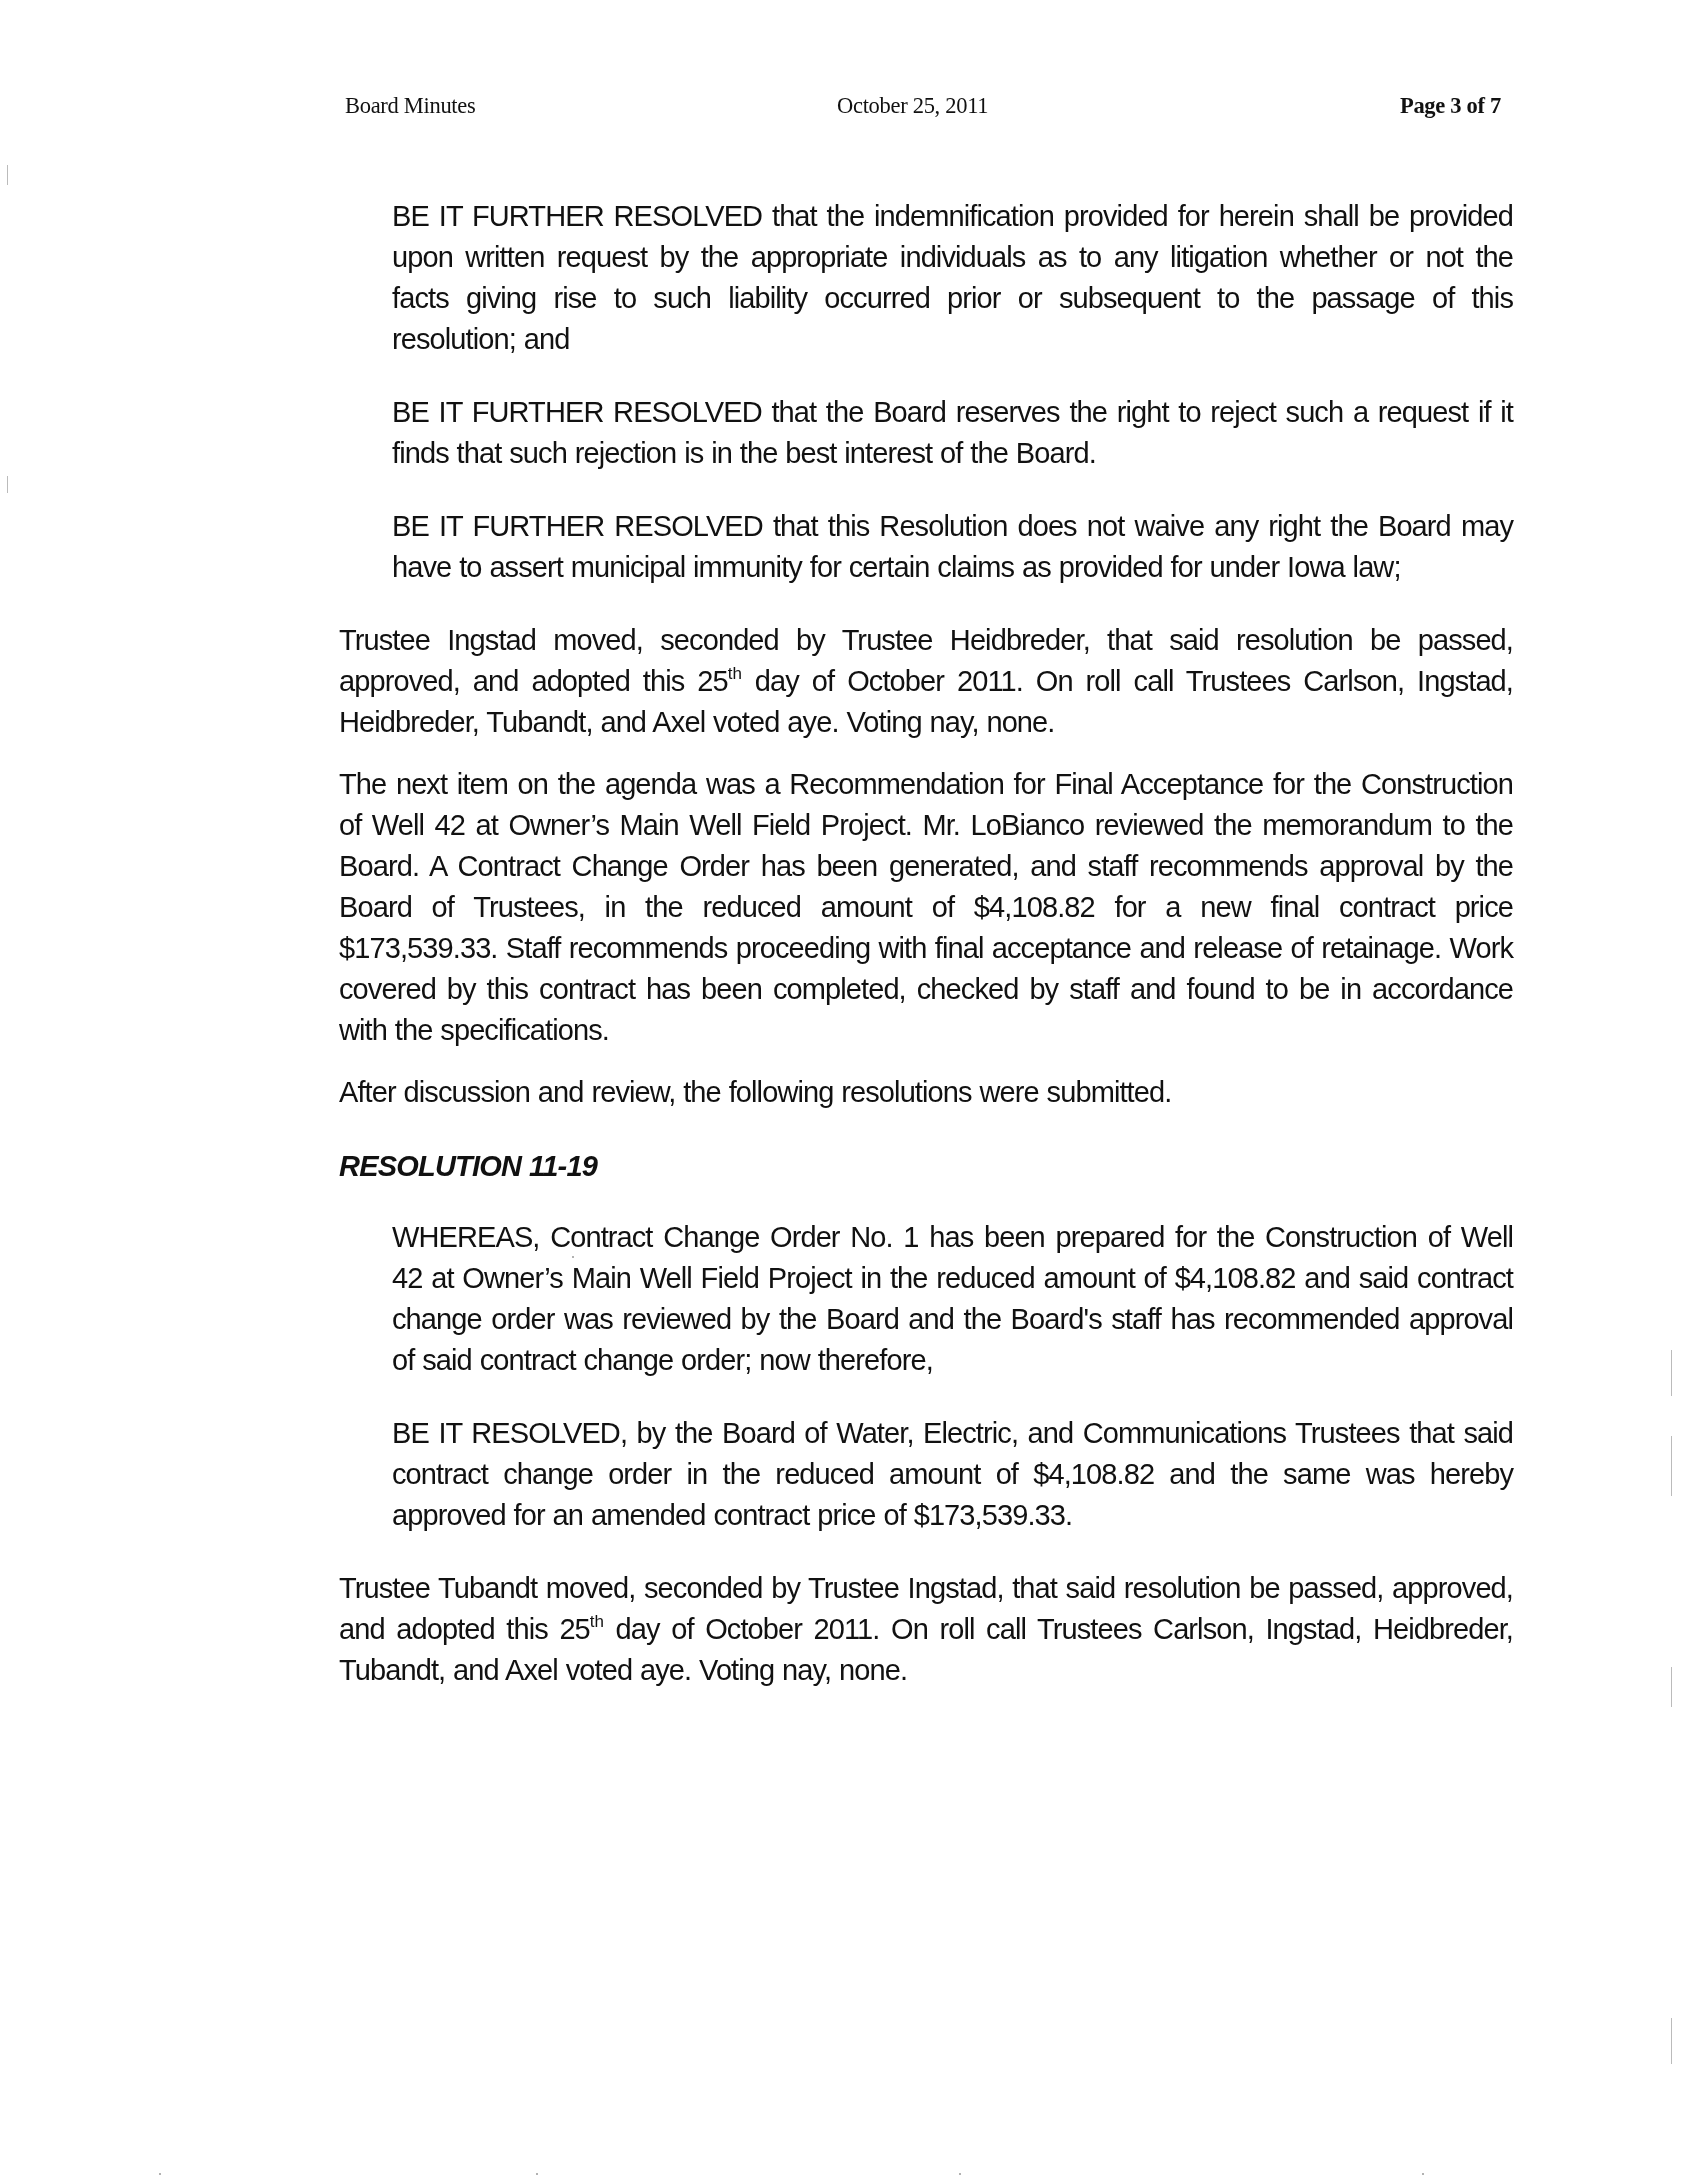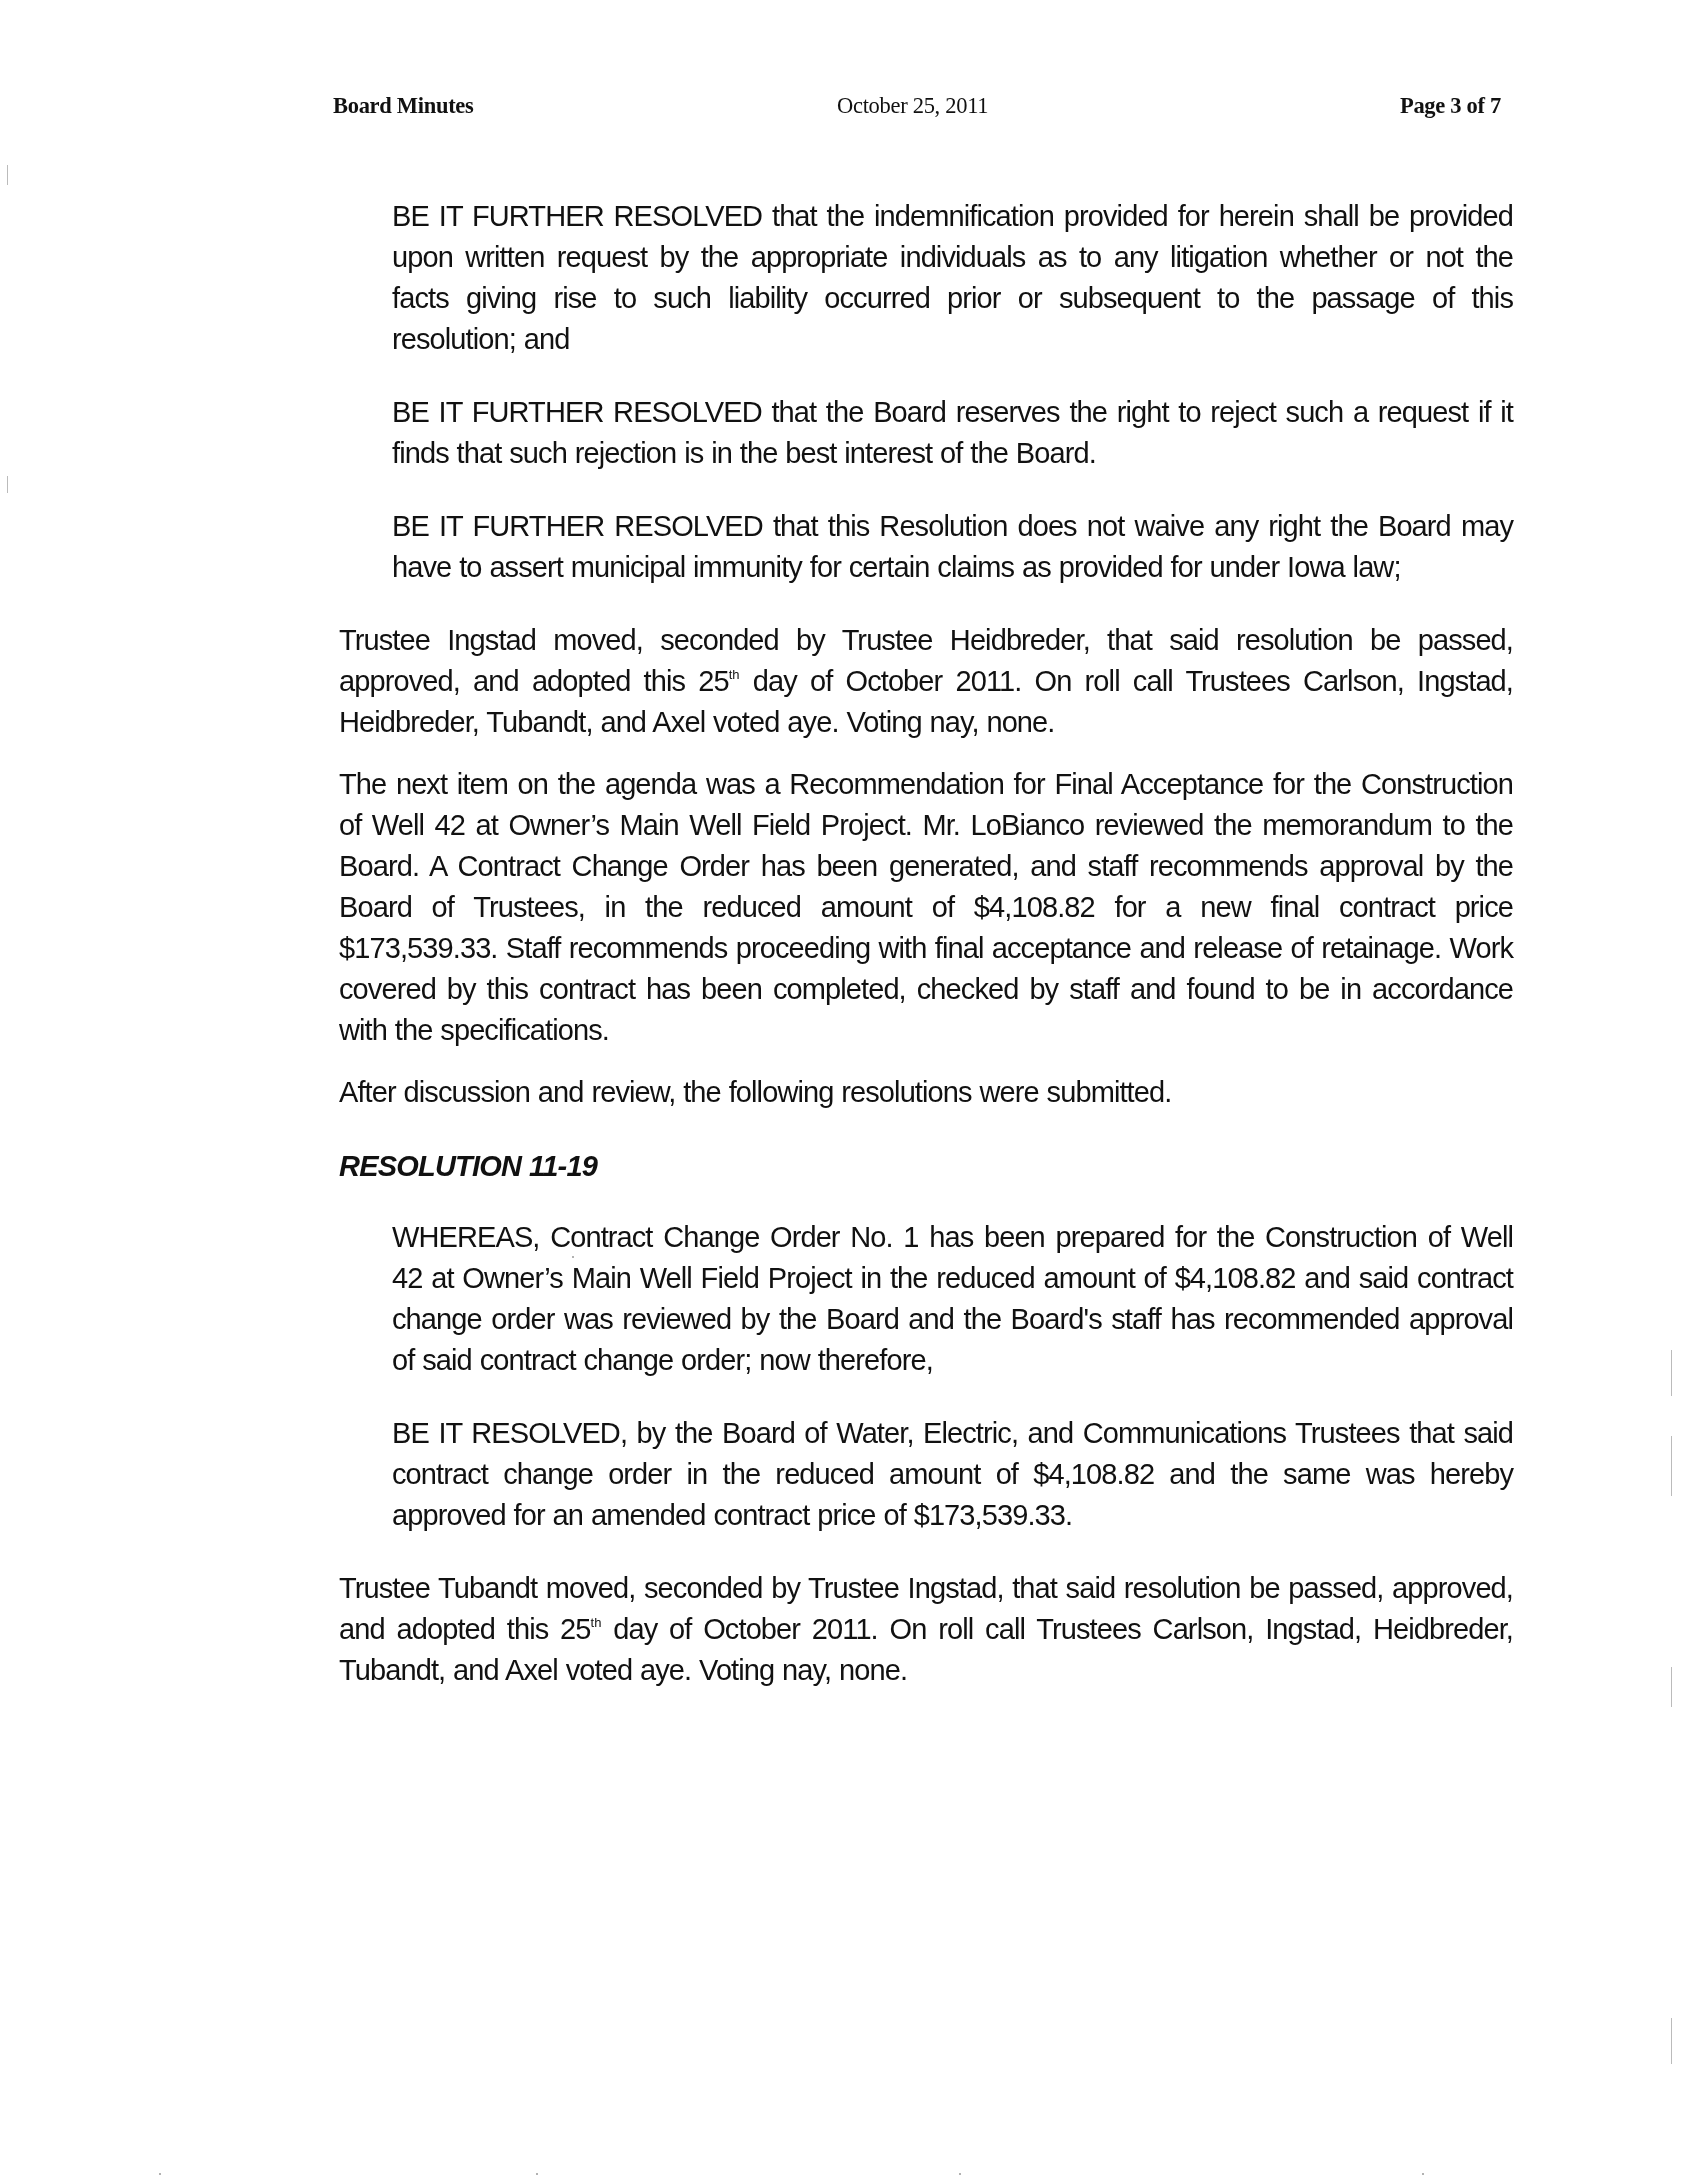--- a/index.html
+++ b/index.html
@@ -18,21 +18,21 @@
     position: absolute;
     top: 93px;
     left: 329px;
     width: 1188px;
     height: 33px;
     font-family: "Liberation Serif", "DejaVu Serif", serif;
     font-size: 22.5px;
     letter-spacing: -0.3px;
   }
   .header span { position: absolute; top: 0; white-space: nowrap; }
-  .header .h-left { left: 4px; font-weight: bold; }
+  .header .h-left { left: 16px; }
   .header .h-center { left: 508px; }
   .header .h-right { right: 16px; font-weight: bold; }
 
   .content {
     position: absolute;
     top: 196px;
     left: 339px;
     width: 1174px;
     font-family: "Liberation Sans", "DejaVu Sans", sans-serif;
     font-size: 29px;
@@ -55,21 +55,21 @@
 
   .res-title {
     text-align: center !important;
     font-weight: bold;
     font-style: italic;
     margin-top: 33px !important;
     padding-left: 0;
     letter-spacing: -0.8px;
   }
   sup {
-    font-size: 13px;
+    font-size: 17px;
     line-height: 0;
     vertical-align: 12px;
     letter-spacing: 0;
   }
 
   .scan-mark {
     position: absolute;
     width: 1.3px;
     background: #bbbbbb;
   }

